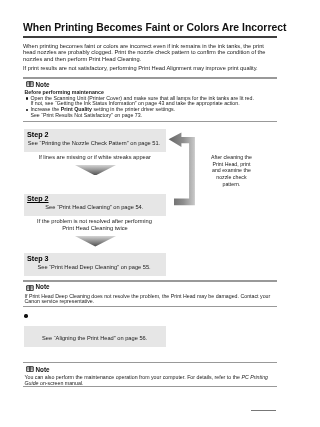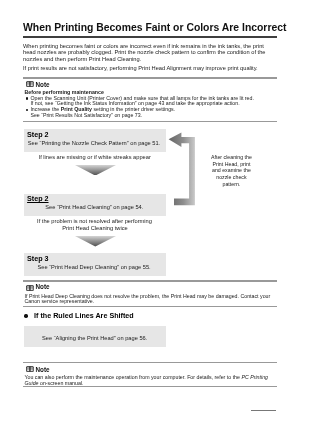--- a/index.html
+++ b/index.html
@@ -132,21 +132,20 @@
     <rect x="3.3" y="5.9" width="5.9" height="1.1" fill="#cfcfcf"></rect>
     <rect x="11.8" y="5.9" width="5.9" height="1.1" fill="#cfcfcf"></rect>
     <rect x="9.2" y="1.4" width="2.6" height="13.2" fill="#1e1e1e"></rect>
   </svg>
   <div class="abs note-label" style="left:35.5px;top:283.4px;">Note</div>
   <div class="abs note-t" style="left:24.5px;top:292.7px;">If Print Head Deep Cleaning does not resolve the problem, the Print Head may be damaged. Contact your</div>
   <div class="abs note-t" style="left:24.5px;top:297.8px;">Canon service representative.</div>
   <div class="note-rule" style="left:23px;top:306px;width:254px;height:1.3px;"></div>
 
   <div class="bullet" style="left:24.4px;top:314.4px;width:3.4px;height:3.4px;"></div>
-  <div class="abs" style="left:34.1px;top:312.1px;font-size:7.16px;font-weight:bold;color:#000;">If the Ruled Lines Are Shifted</div>
   <div class="stepbox" style="left:23.8px;top:326.1px;width:142px;height:21.1px;"></div>
   <div class="abs step-t" style="left:42px;top:335.4px;">See “Aligning the Print Head” on page 56.</div>
 
   <div class="note-rule" style="left:23px;top:361.5px;width:254px;height:1.3px;"></div>
   <svg class="note-icon" style="left:26.1px;top:365.9px;" viewBox="0 0 21 16">
     <rect x="0.6" y="0.6" width="19.8" height="14.8" rx="2.4" fill="#1e1e1e"></rect>
     <rect x="2.6" y="2.6" width="7.2" height="10.6" fill="#8a8a8a"></rect>
     <rect x="11.2" y="2.6" width="7.2" height="10.6" fill="#8a8a8a"></rect>
     <rect x="3.3" y="9.6" width="5.9" height="3.0" fill="#ffffff"></rect>
     <rect x="11.8" y="9.6" width="5.9" height="3.0" fill="#ffffff"></rect>

